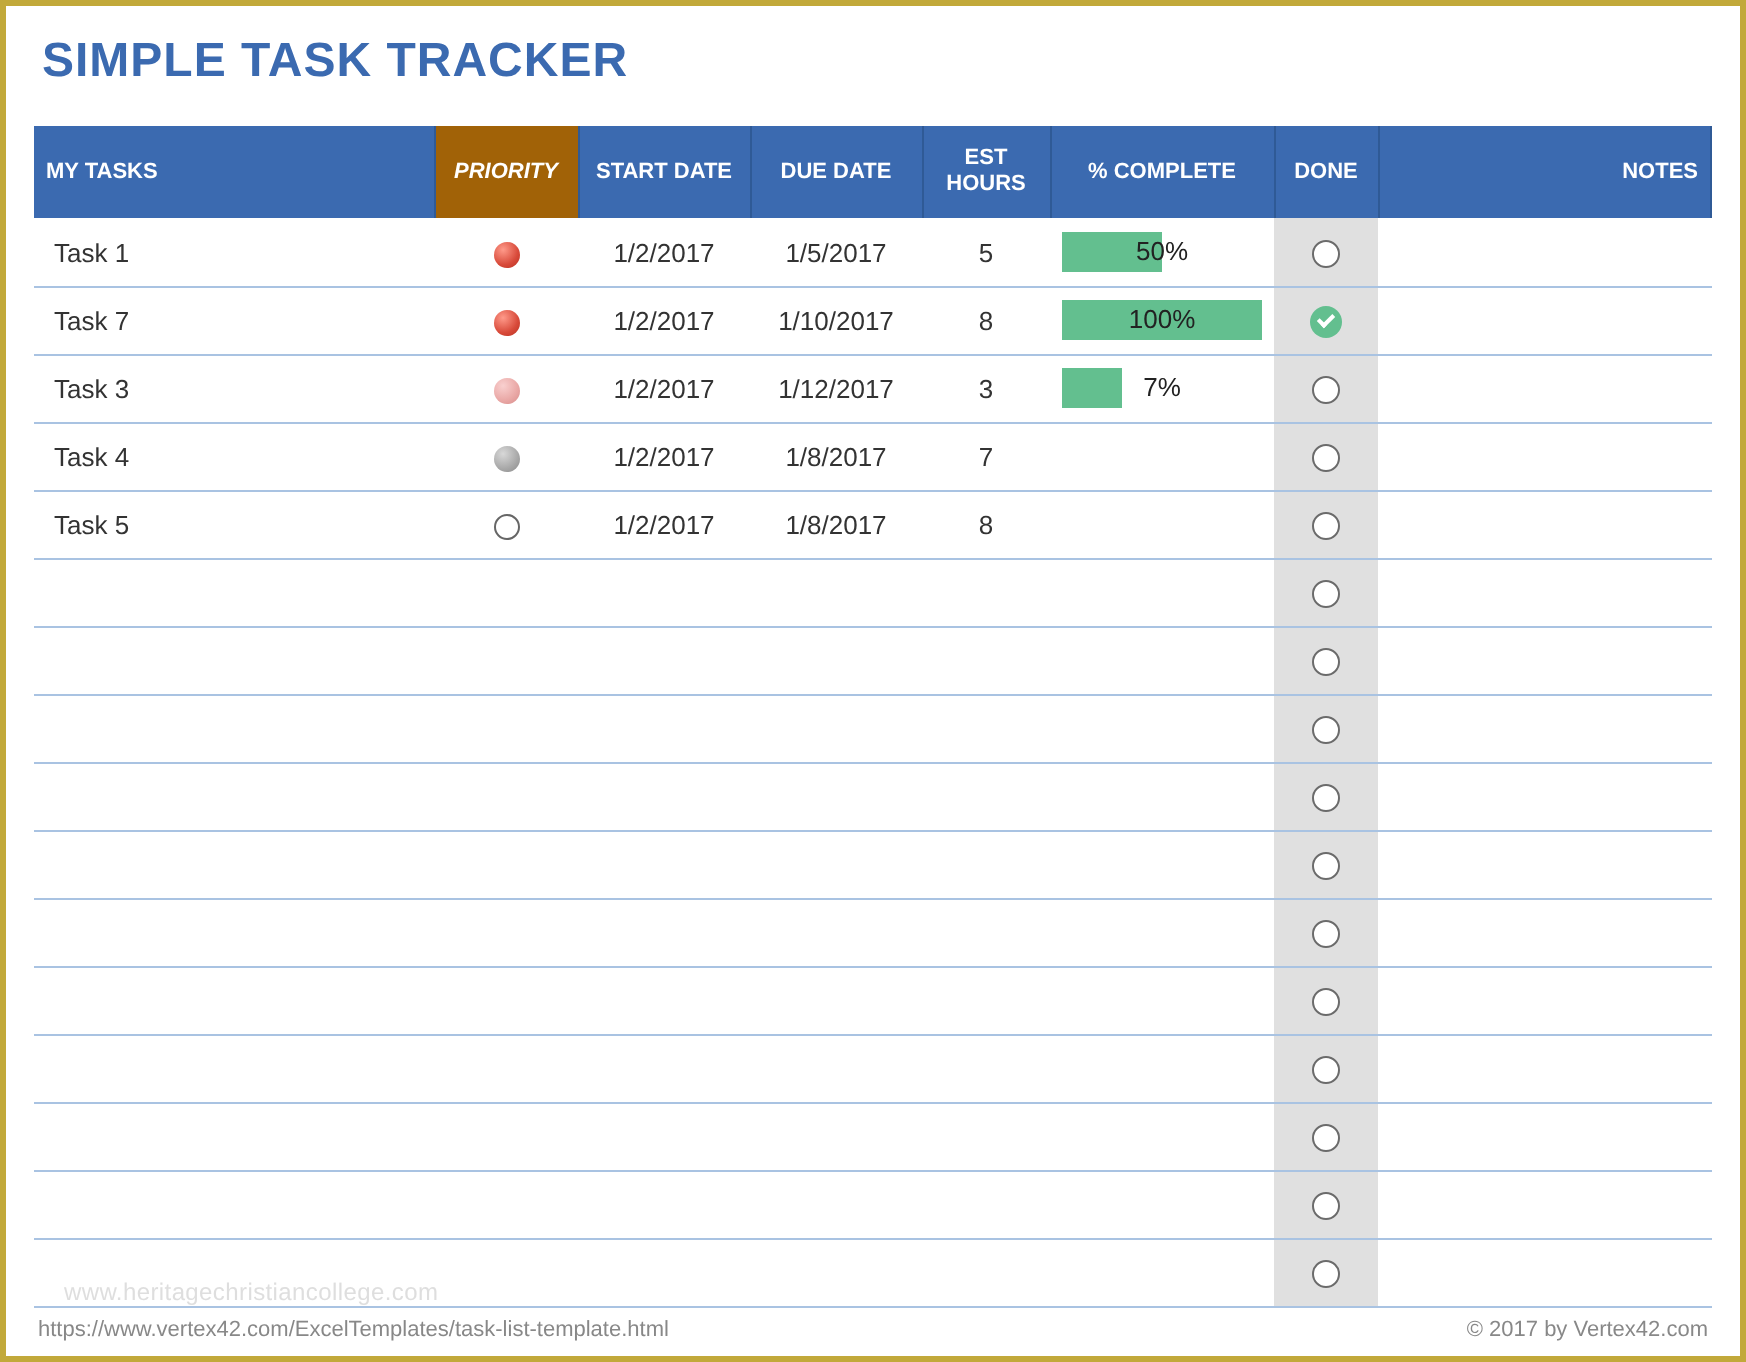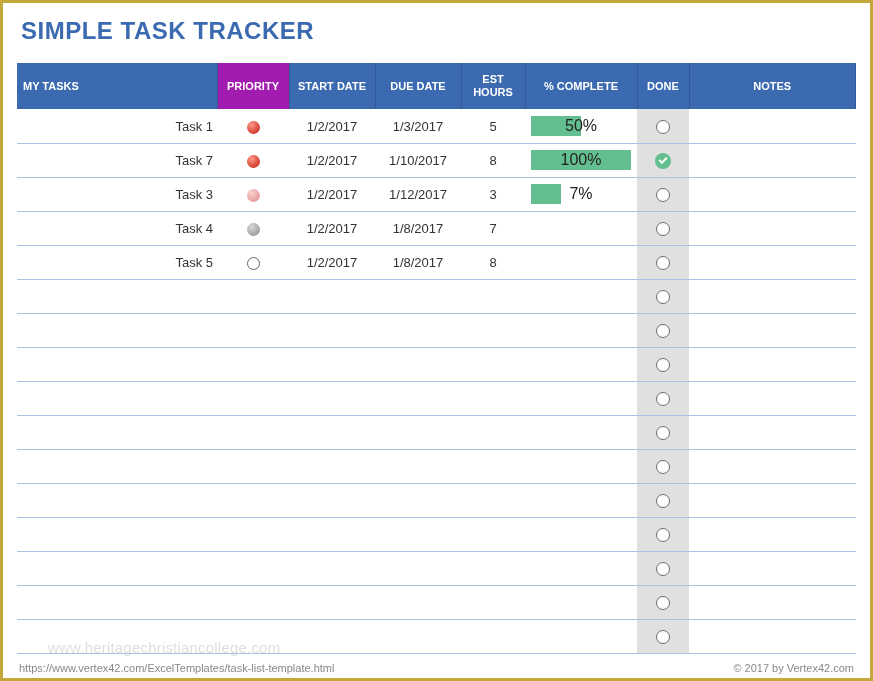--- a/index.html
+++ b/index.html
@@ -29,30 +29,30 @@
     background: #3b6ab0;
     color: #fff;
     font-size: 11px;
     font-weight: 700;
     text-align: center;
     padding: 10px 6px;
     border-right: 1px solid #2f5a96;
     line-height: 1.2;
   }
   table.tracker th.tasks-h { text-align: left; }
-  table.tracker th.priority-h { background: #a21caf; }
+  table.tracker th.priority-h { background: #a16207; font-style: italic; }
   table.tracker td {
     border-bottom: 1px solid #a9c3e2;
     height: 34px;
     text-align: center;
     vertical-align: middle;
     padding: 0 4px;
     color: #333;
   }
-  table.tracker td.task-name { text-align: right; padding-left: 10px; }
+  table.tracker td.task-name { text-align: left; padding-left: 10px; }
   table.tracker td.done-cell { background: #e0e0e0; }
   col.c-task    { width: 200px; }
   col.c-prio    { width: 72px; }
   col.c-start   { width: 86px; }
   col.c-due     { width: 86px; }
   col.c-est     { width: 64px; }
   col.c-comp    { width: 112px; }
   col.c-done    { width: 52px; }
   col.c-notes   { width: auto; }
 
@@ -85,21 +85,21 @@
     left: 0; top: 0;
     height: 100%;
     background: #63bf8f;
   }
   .progress .label {
     position: absolute;
     left: 0; top: 0;
     width: 100%; height: 100%;
     line-height: 20px;
     text-align: center;
-    font-size: 16px;
+    font-size: 13px;
     color: #222;
   }
 
   .radio-empty {
     width: 14px; height: 14px;
     border-radius: 50%;
     border: 1.5px solid #6b6b6b;
     display: inline-block;
     vertical-align: middle;
     background: #fff;
@@ -124,23 +124,23 @@
 
   .footer {
     display: flex;
     justify-content: space-between;
     font-size: 11px;
     color: #888;
     margin-top: 6px;
     padding: 0 2px;
   }
   .watermark {
-    font-size: 15px;
+    font-size: 12px;
     color: rgba(160,160,160,0.35);
-    margin-left: 31px;
+    margin-left: 15px;
     margin-top: -15px;
     letter-spacing: 0.2px;
   }
 </style>
 </head>
 <body>
 
 <h1 class="title">SIMPLE TASK TRACKER</h1>
 
 <table class="tracker">
@@ -156,29 +156,29 @@
   </colgroup>
   <thead>
     <tr>
       <th class="tasks-h">MY TASKS</th>
       <th class="priority-h">PRIORITY</th>
       <th>START DATE</th>
       <th>DUE DATE</th>
       <th>EST HOURS</th>
       <th>% COMPLETE</th>
       <th>DONE</th>
-      <th style="text-align:center;">NOTES</th>
+      <th style="text-align:right;">NOTES</th>
     </tr>
   </thead>
   <tbody id="tbody">
       <tr>
         <td class="task-name">Task 1</td>
         <td><span class="dot dot-red"></span></td>
         <td>1/2/2017</td>
-        <td>1/3/2017</td>
+        <td>1/5/2017</td>
         <td>5</td>
         <td>
           <div class="progress">
             <div class="fill" style="width:50%"></div>
             <div class="label">50%</div>
           </div>
         </td>
         <td class="done-cell"><span class="radio-empty"></span></td>
         <td></td>
       </tr>

